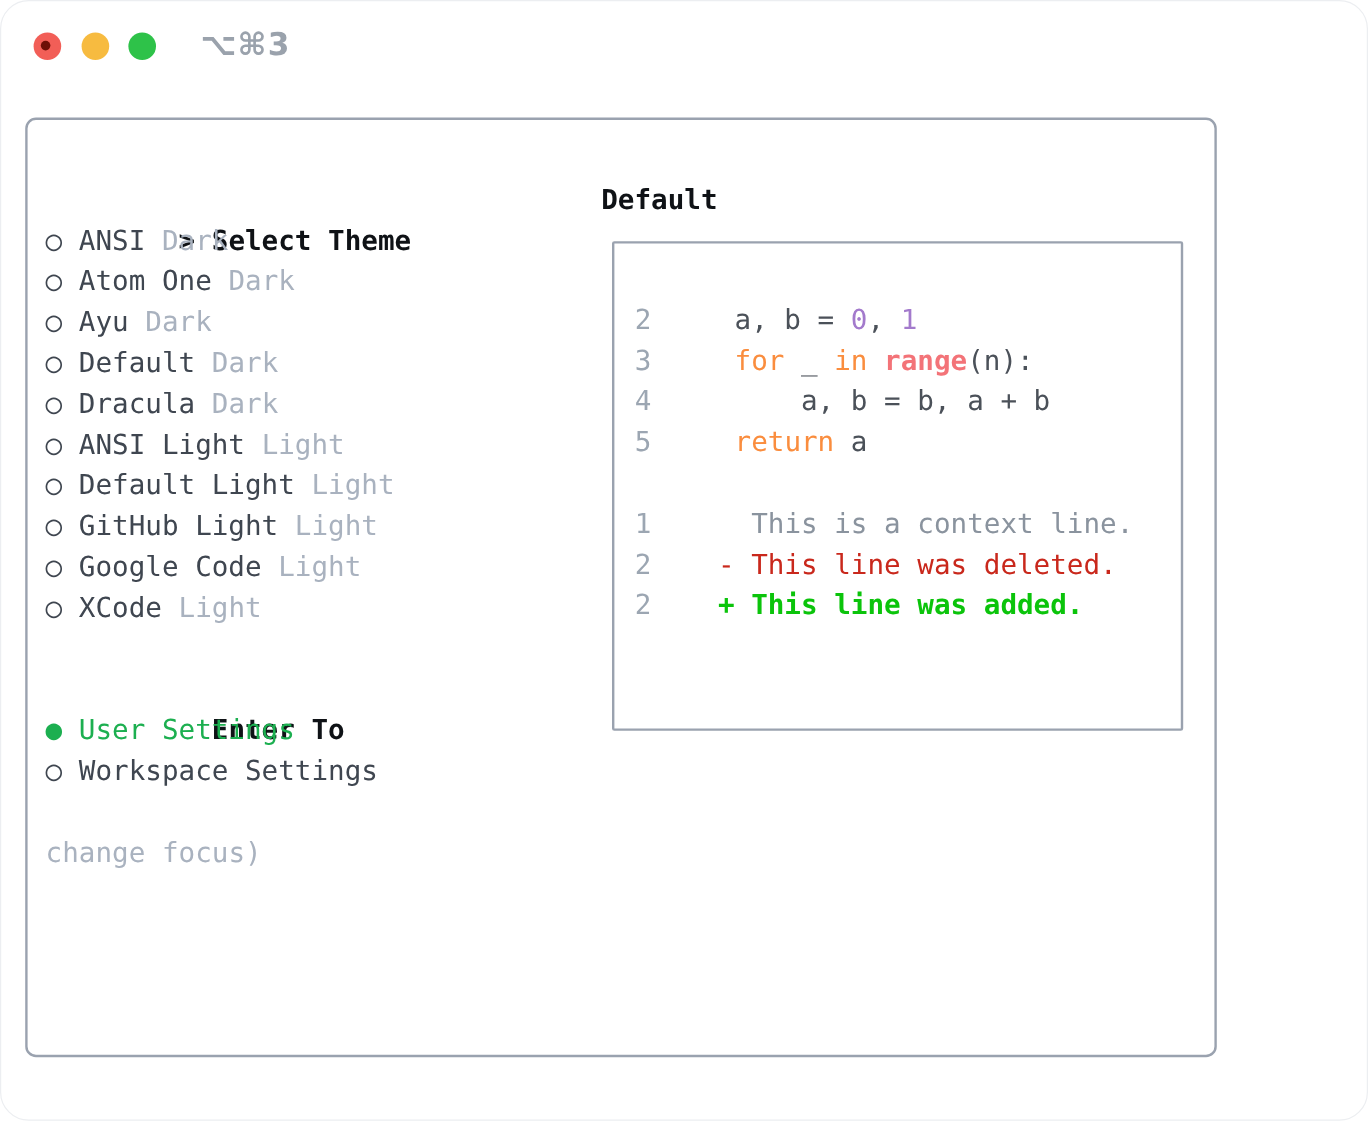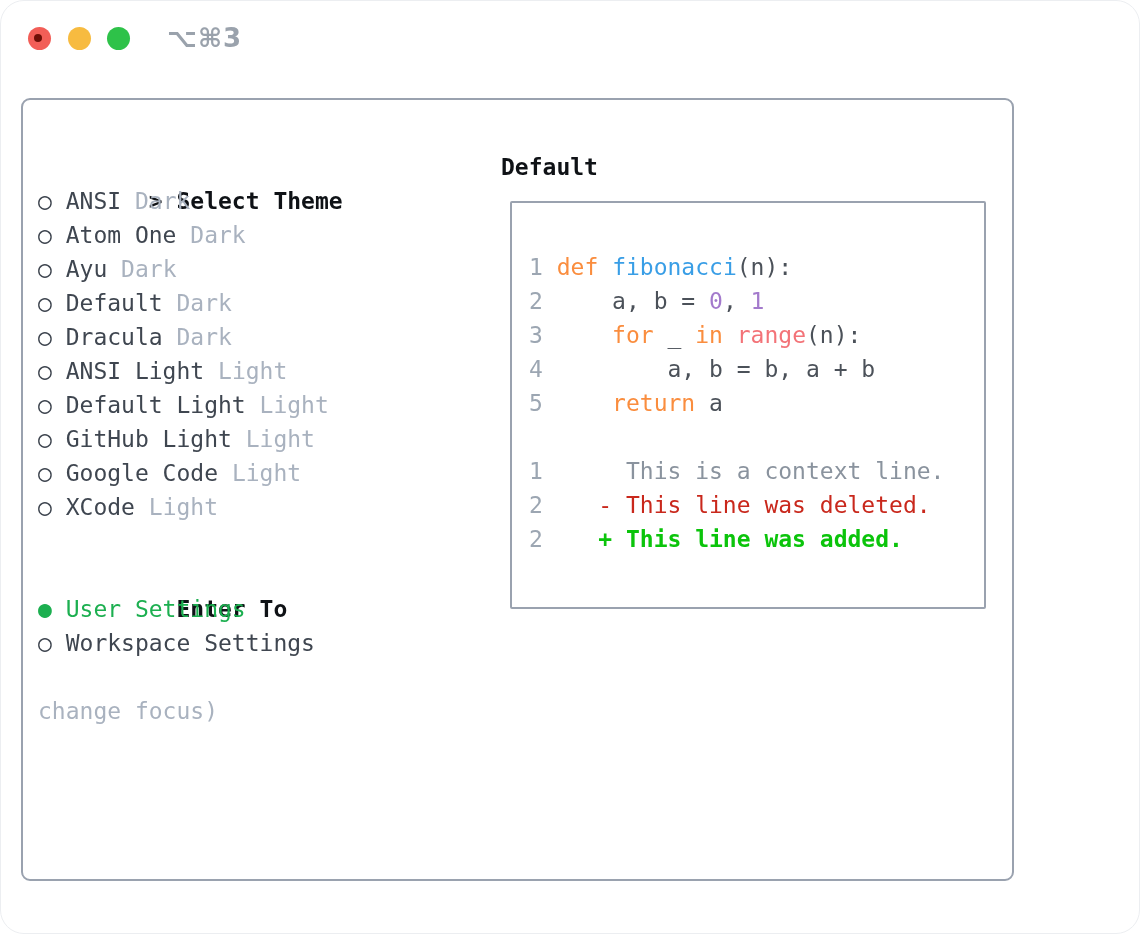--- a/index.html
+++ b/index.html
@@ -71,21 +71,21 @@
   }
   .code{
     position:absolute;left:17px;top:47px;
     font-size:23px;line-height:34px;
   }
   .code-line{white-space:pre;height:34px;}
   .tok-num{color:var(--c-num);}
   .tok-plain{color:var(--c-plain);}
   .tok-kw{color:var(--c-kw);}
   .tok-fn{color:var(--c-fn);}
-  .tok-special{color:var(--c-special);}
+  .tok-special{color:var(--c-special);font-weight:bold;}
   .tok-const{color:var(--c-const);}
   .tok-ctx{color:var(--c-ctx);}
   .tok-del{color:var(--c-del);}
   .tok-add{color:var(--c-add);font-weight:bold;}
 </style>
 </head>
 <body>
 
 <div class="window">
   <div class="titlebar">
@@ -128,21 +128,20 @@
 
       <div class="row"> </div>
 
       <div class="row hint">change focus)</div>
     </div>
 
     <div class="preview-title">Default</div>
 
     <div class="preview-box">
       <div class="code" id="code-block">
-          <div class="code-line"><span class="tok-num">1</span><span class="tok-plain"> </span><span class="tok-kw">def</span><span class="tok-plain"> </span><span class="tok-fn">fibonacci</span><span class="tok-plain">(n):</span></div>
           <div class="code-line"><span class="tok-num">2</span><span class="tok-plain">     a, b = </span><span class="tok-const">0</span><span class="tok-plain">, </span><span class="tok-const">1</span></div>
           <div class="code-line"><span class="tok-num">3</span><span class="tok-plain">     </span><span class="tok-kw">for</span><span class="tok-plain"> _ </span><span class="tok-kw">in</span><span class="tok-plain"> </span><span class="tok-special">range</span><span class="tok-plain">(n):</span></div>
           <div class="code-line"><span class="tok-num">4</span><span class="tok-plain">         a, b = b, a + b</span></div>
           <div class="code-line"><span class="tok-num">5</span><span class="tok-plain">     </span><span class="tok-kw">return</span><span class="tok-plain"> a</span></div>
           <div class="code-line"> </div>
           <div class="code-line"><span class="tok-num">1</span><span class="tok-plain">      </span><span class="tok-ctx">This is a context line.</span></div>
           <div class="code-line"><span class="tok-num">2</span><span class="tok-plain">    </span><span class="tok-del">- This line was deleted.</span></div>
           <div class="code-line"><span class="tok-num">2</span><span class="tok-plain">    </span><span class="tok-add">+ This line was added.</span></div>
         </div>
     </div>

